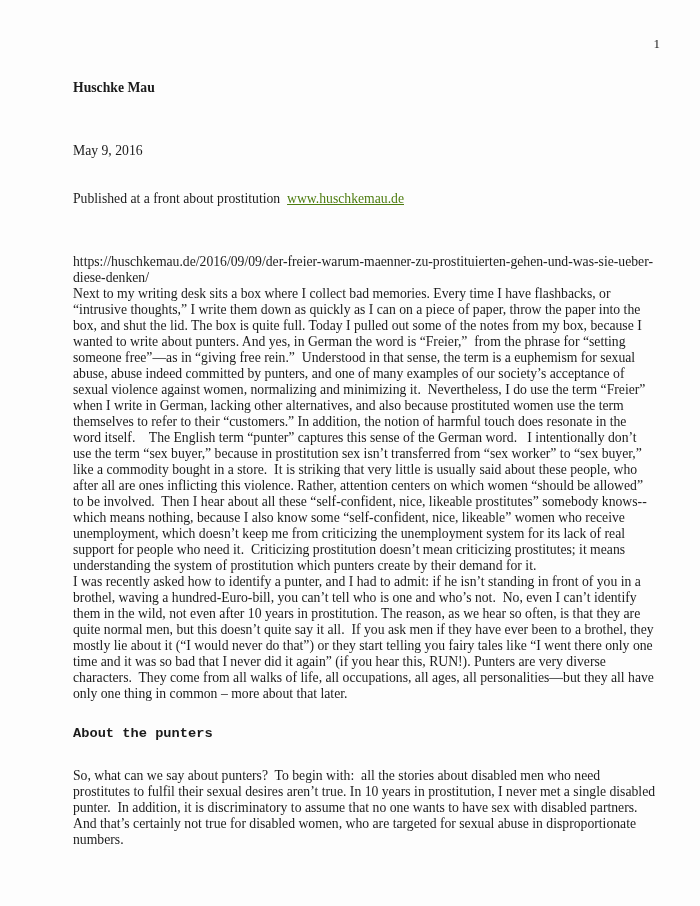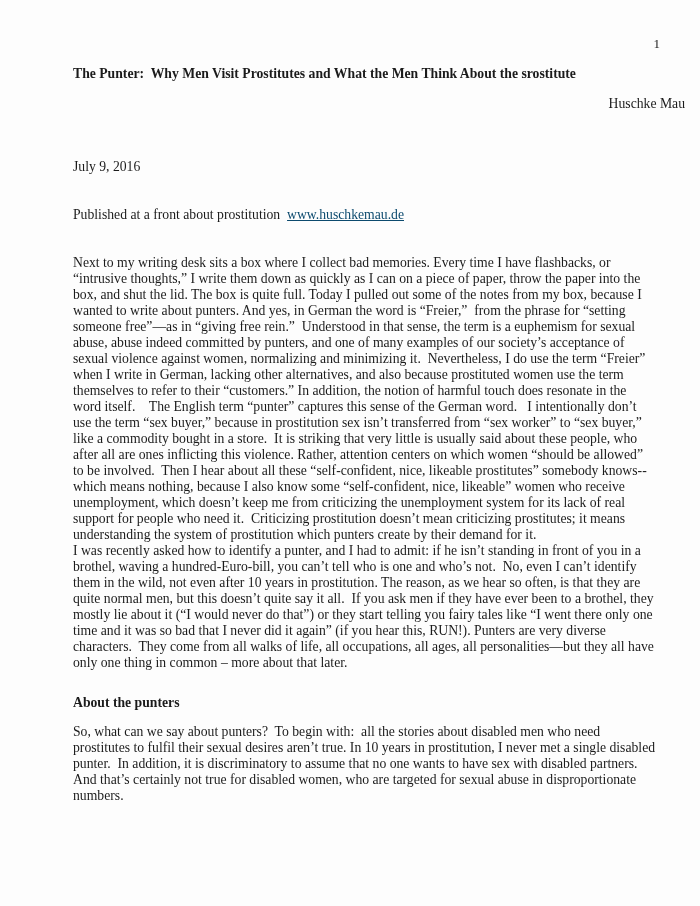--- a/index.html
+++ b/index.html
@@ -21,52 +21,53 @@
     font-size: 13px;
   }
   .content {
     position: absolute;
     left: 73px;
     top: 66px;
     width: 612px;
   }
   .content > div { white-space: pre-wrap; }
   .doc-title  { font-weight: bold; }
-  .author     { font-weight: normal; margin-top: 14px; text-align: right; }
+  .author     { font-weight: bold; margin-top: 14px; }
   .meta-block { margin-top: 15px; }
   .pub-line   { white-space: pre-wrap; }
   .source-url { margin-top: 15px; }
   .para-1 { }
   .para-2 { }
-  .section-heading { font-weight: bold; margin-top: 24px; }
-  .para-3 { margin-top: 13px; }
+  .section-heading { font-weight: bold; margin-top: 24px; font-family: Liberation Mono, monospace; }
+  .para-3 { margin-top: 26px; }
   a.site-link {
-    color: #0c4a6e;
+    color: #4d7c0f;
     text-decoration: underline;
     cursor: pointer;
   }
 </style>
 </head>
 <body>
 
 <div class="page">
 
   <div class="page-number">1</div>
 
   <div class="content">
 
-    <div class="doc-title">The Punter:  Why Men Visit Prostitutes and What the Men Think About the srostitute</div>
 
     <div class="author">Huschke Mau</div>
 
     <div class="meta-block">
-      <div>July 9, 2016</div>
+      <div>May 9, 2016</div>
       <div class="pub-line"><span>Published at a front about prostitution  </span><a class="site-link">www.huschkemau.de</a></div>
     </div>
 
+    <div class="source-url">https://huschkemau.de/2016/09/09/der-freier-warum-maenner-zu-prostituierten-gehen-und-was-sie-ueber-
+diese-denken/</div>
 
     <div class="para-1">Next to my writing desk sits a box where I collect bad memories. Every time I have flashbacks, or
 “intrusive thoughts,” I write them down as quickly as I can on a piece of paper, throw the paper into the
 box, and shut the lid. The box is quite full. Today I pulled out some of the notes from my box, because I
 wanted to write about punters. And yes, in German the word is “Freier,”  from the phrase for “setting
 someone free”—as in “giving free rein.”  Understood in that sense, the term is a euphemism for sexual
 abuse, abuse indeed committed by punters, and one of many examples of our society’s acceptance of
 sexual violence against women, normalizing and minimizing it.  Nevertheless, I do use the term “Freier”
 when I write in German, lacking other alternatives, and also because prostituted women use the term
 themselves to refer to their “customers.” In addition, the notion of harmful touch does resonate in the

